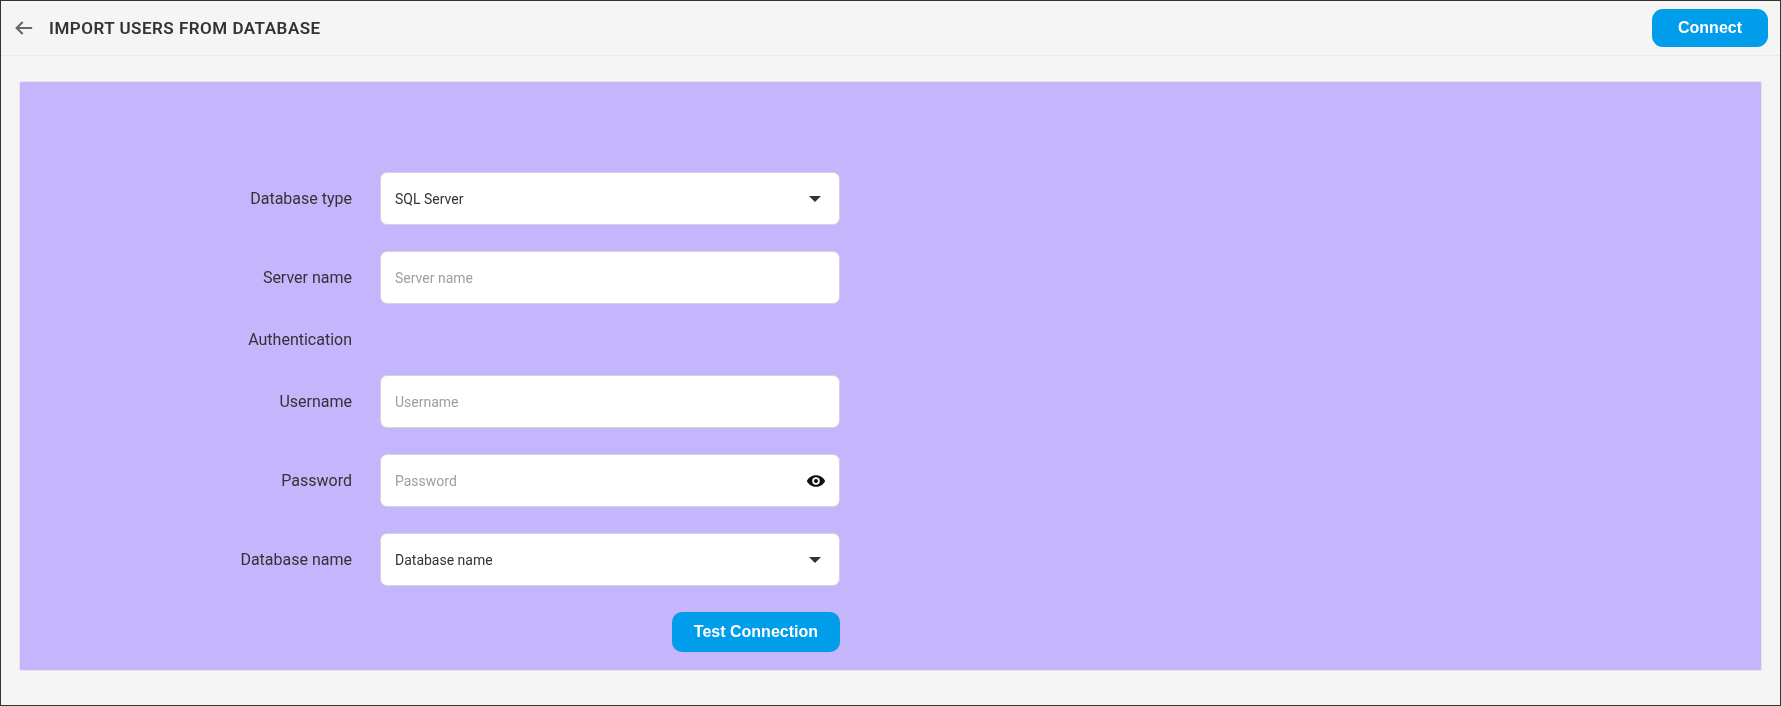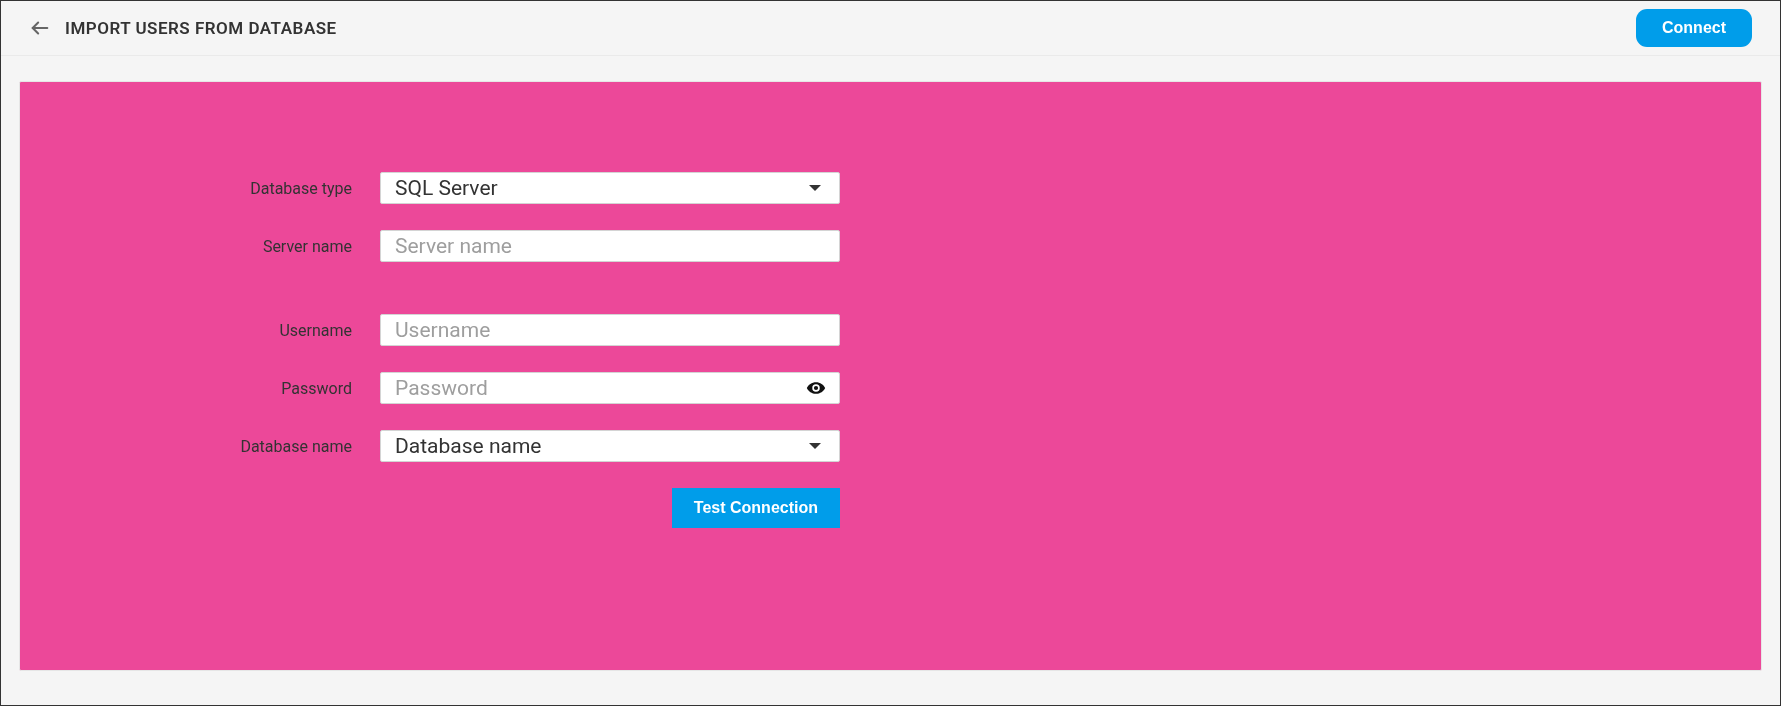--- a/index.html
+++ b/index.html
@@ -13,21 +13,21 @@
       color: #333;
       width: 1781px;
       height: 706px;
       border: 1px solid #333;
       overflow: hidden;
     }
     .header {
       display: flex;
       align-items: center;
       justify-content: space-between;
-      padding: 12px 28px;
+      padding: 12px 12px;
       background: #f5f5f5;
       height: 54px;
     }
     .header-left {
       display: flex;
       align-items: center;
       gap: 14px;
     }
     .back-icon {
       width: 22px;
@@ -61,21 +61,21 @@
     }
     .subheader-strip {
       background: #f5f5f5;
       height: 26px;
       border-top: 1px solid #eaeaea;
     }
     .content-wrap {
       padding: 0 18px 18px 18px;
     }
     .panel {
-      background: #ec4899;
+      background: #c4b5fd;
       border: 1px solid #e6e6e6;
       border-radius: 2px;
       min-height: 590px;
       padding-top: 90px;
     }
     .form {
       width: 840px;
     }
     .form-row {
       display: flex;
@@ -90,25 +90,25 @@
       font-size: 16px;
       color: #333;
     }
     .form-control-wrap {
       width: 460px;
       position: relative;
     }
     .select-control,
     .text-control {
       width: 100%;
-      height: 32px;
+      height: 53px;
       border: 1px solid #d4d4d4;
-      border-radius: 2px;
+      border-radius: 7px;
       padding: 0 14px;
-      font-size: 21px;
+      font-size: 14px;
       color: #333;
       background: #fff;
       display: flex;
       align-items: center;
       justify-content: space-between;
       cursor: pointer;
     }
     .text-control {
       cursor: text;
     }
@@ -147,21 +147,21 @@
       width: 820px;
       margin-top: 4px;
     }
     .btn-test {
       background: #009dea;
       color: #fff;
       border: none;
       padding: 11px 22px;
       font-size: 16px;
       font-weight: 600;
-      border-radius: 0;
+      border-radius: 10px;
       cursor: pointer;
     }
   </style>
 </head>
 <body>
 
 <div class="header">
   <div class="header-left">
     <div class="back-icon">
       <svg viewBox="0 0 24 24" fill="none" stroke="#666" stroke-width="2.2" stroke-linecap="round" stroke-linejoin="round">
@@ -191,20 +191,21 @@
       </div>
 
       <div class="form-row">
         <div class="form-label">Server name</div>
         <div class="form-control-wrap">
           <input type="text" class="text-control" placeholder="Server name" style="">
         </div>
       </div>
 
       <div class="form-row">
+        <div class="form-label">Authentication</div>
       </div>
 
       <div class="form-row">
         <div class="form-label">Username</div>
         <div class="form-control-wrap">
           <input type="text" class="text-control" placeholder="Username" style="">
         </div>
       </div>
 
       <div class="form-row">

